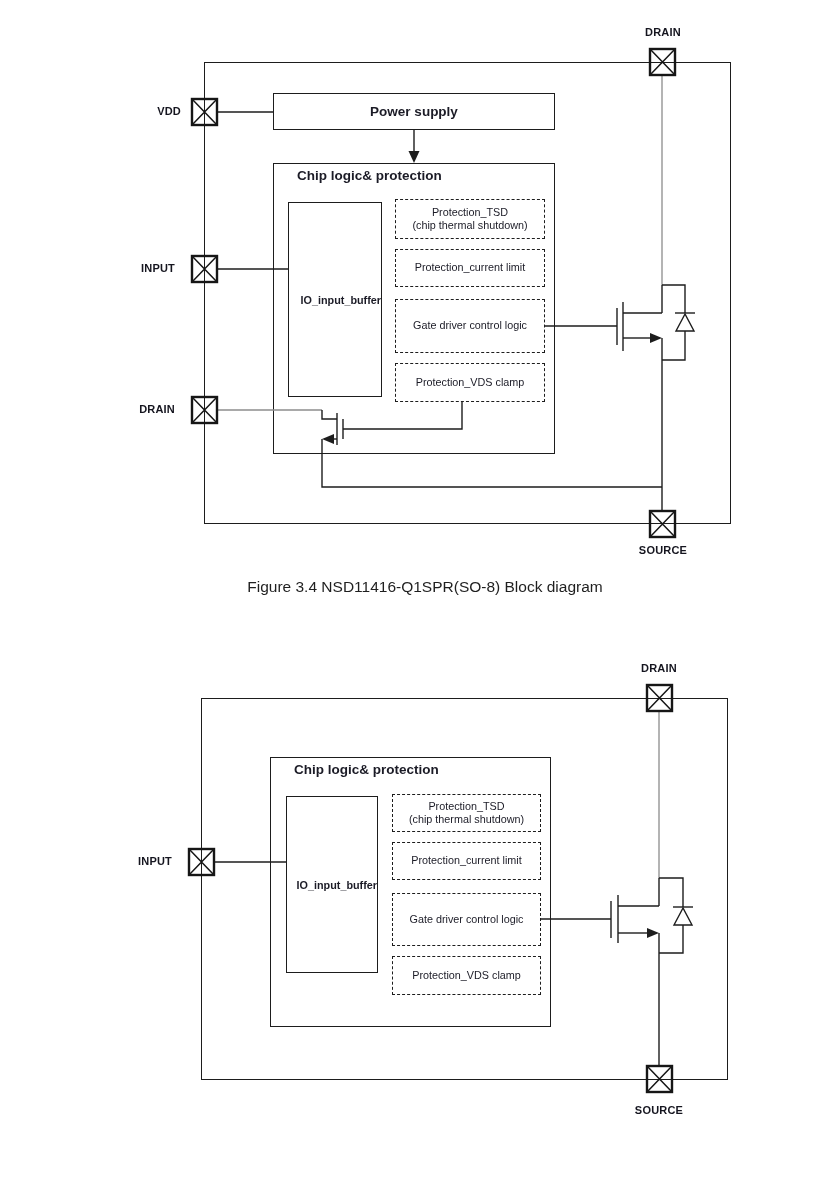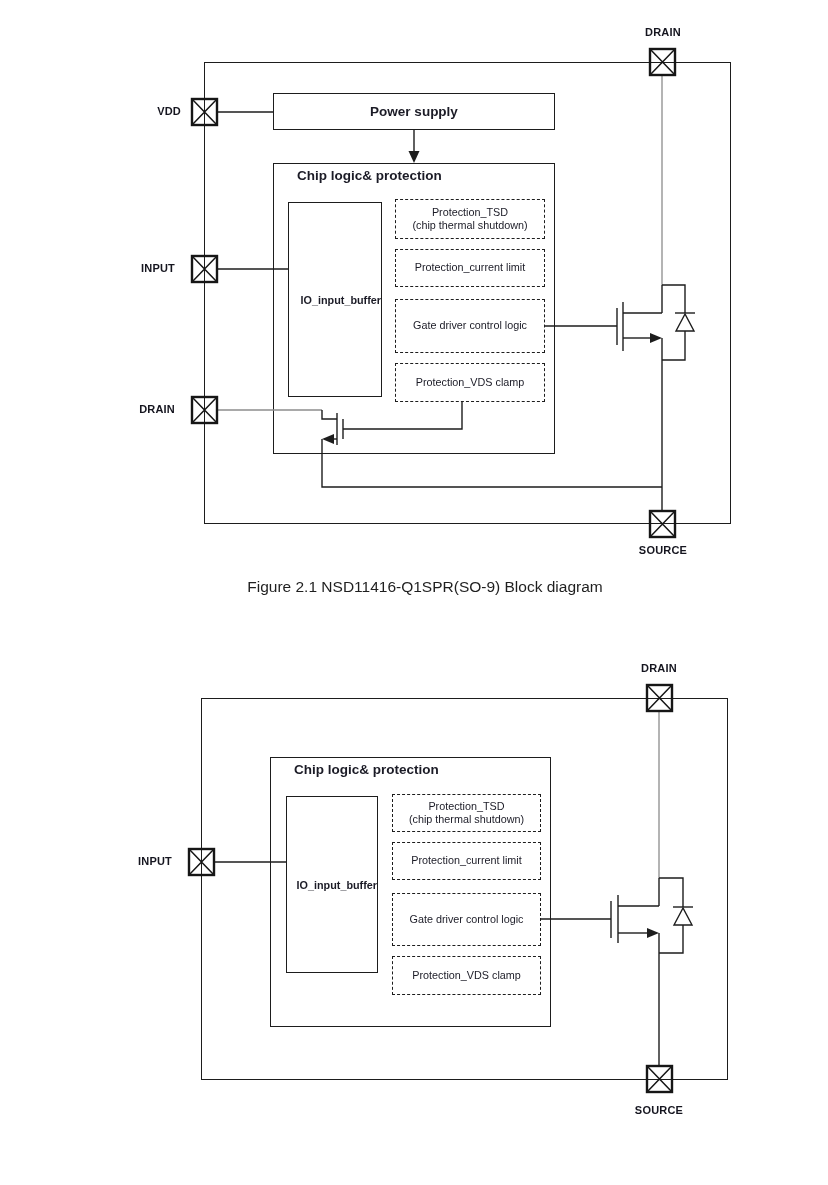--- a/index.html
+++ b/index.html
@@ -68,21 +68,21 @@
   <div class="abs dashed-box" style="left:395px;top:363px;width:150px;height:39px;">
     <span>Protection_VDS clamp</span>
   </div>
 
   <div class="abs pin-label t-right" style="left:101px;top:105px;width:80px;">VDD</div>
   <div class="abs pin-label t-right" style="left:95px;top:262px;width:80px;">INPUT</div>
   <div class="abs pin-label t-right" style="left:95px;top:403px;width:80px;">DRAIN</div>
   <div class="abs pin-label t-center" style="left:623px;top:26px;width:80px;">DRAIN</div>
   <div class="abs pin-label t-center" style="left:623px;top:544px;width:80px;">SOURCE</div>
 
-  <div class="abs caption" style="left:125px;top:578px;width:600px;">Figure 2.1 NSD11416-Q1SPR(SO-9) Block diagram</div>
+  <div class="abs caption" style="left:125px;top:578px;width:600px;">Figure 3.4 NSD11416-Q1SPR(SO-8) Block diagram</div>
 
   <div class="abs outer-box" style="left:201px;top:698px;width:527px;height:382px;"></div>
 
   <div class="abs solid-box" style="left:270px;top:757px;width:281px;height:270px;">
     <div class="chip-title">Chip logic&amp; protection</div>
   </div>
 
   <div class="abs solid-box center-flex io-label" style="left:286px;top:796px;width:92px;height:177px;">
     <span>IO_input_buffer</span>
   </div>

